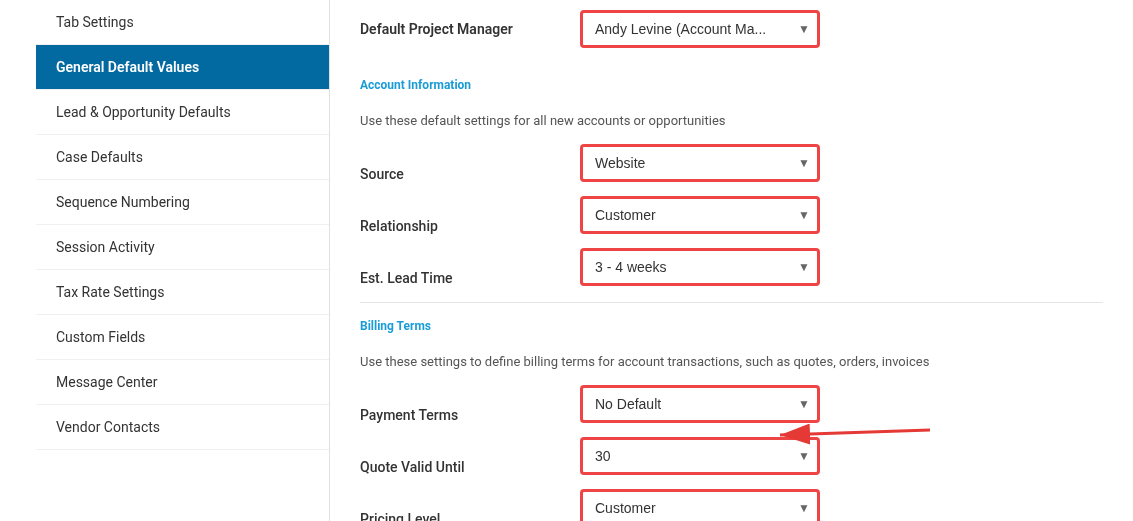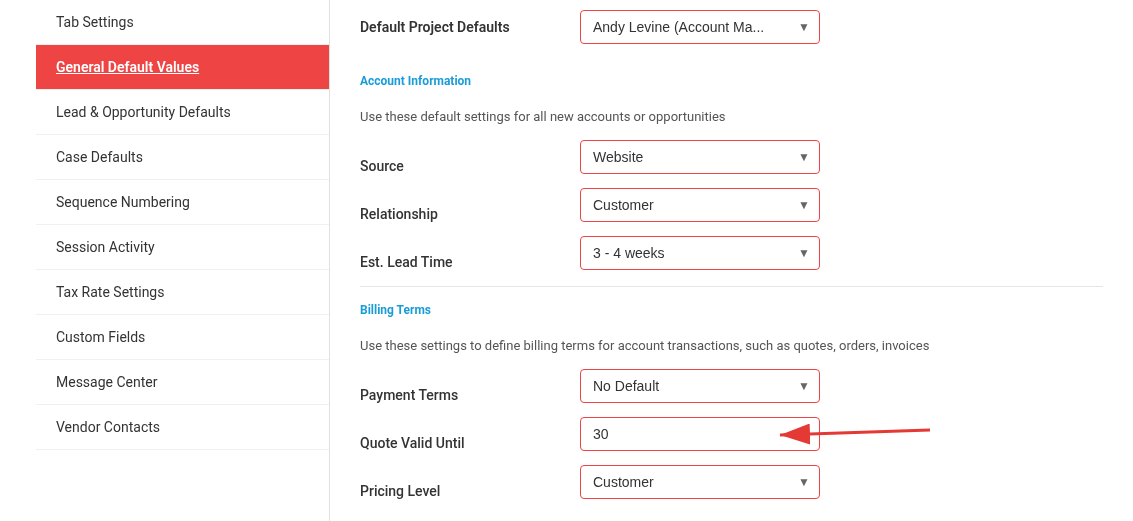--- a/index.html
+++ b/index.html
@@ -27,24 +27,23 @@
 
     .sidebar-item {
       padding: 14px 20px;
       cursor: pointer;
       border-bottom: 1px solid #f0f0f0;
       font-size: 14px;
       color: #333;
     }
 
     .sidebar-item.active {
-      background: #ef4444;
+      background: #0369a1;
       color: #fff;
       font-weight: 600;
-      text-decoration: underline;
     }
 
     
     .main-content {
       flex: 1;
       padding: 10px 30px 20px 30px;
       overflow-y: auto;
       background: #fff;
     }
 
@@ -93,21 +92,21 @@
 
     .select-wrapper {
       position: relative;
       display: inline-block;
     }
 
     .select-control {
       appearance: none;
       -webkit-appearance: none;
       background: #fff;
-      border: 1px solid #ef4444;
+      border: 3px solid #ef4444;
       border-radius: 4px;
       padding: 8px 36px 8px 12px;
       font-size: 14px;
       color: #333;
       cursor: pointer;
       width: 240px;
       outline: none;
     }
 
     .select-arrow {
@@ -139,21 +138,21 @@
     <div class="sidebar-item">Session Activity</div>
     <div class="sidebar-item">Tax Rate Settings</div>
     <div class="sidebar-item">Custom Fields</div>
     <div class="sidebar-item">Message Center</div>
     <div class="sidebar-item">Vendor Contacts</div>
   </nav>
 
 <main class="main-content">
 
   <div class="top-field-row">
-    <span class="field-label-top">Default Project Defaults</span>
+    <span class="field-label-top">Default Project Manager</span>
     <div class="select-wrapper">
       <select class="select-control">
         <option value="Andy Levine (Account Ma...">Andy Levine (Account Ma...</option>
       </select>
       <span class="select-arrow">▼</span>
     </div>
   </div>
 
   <div class="section">
     <div class="section-title">Account Information</div>

